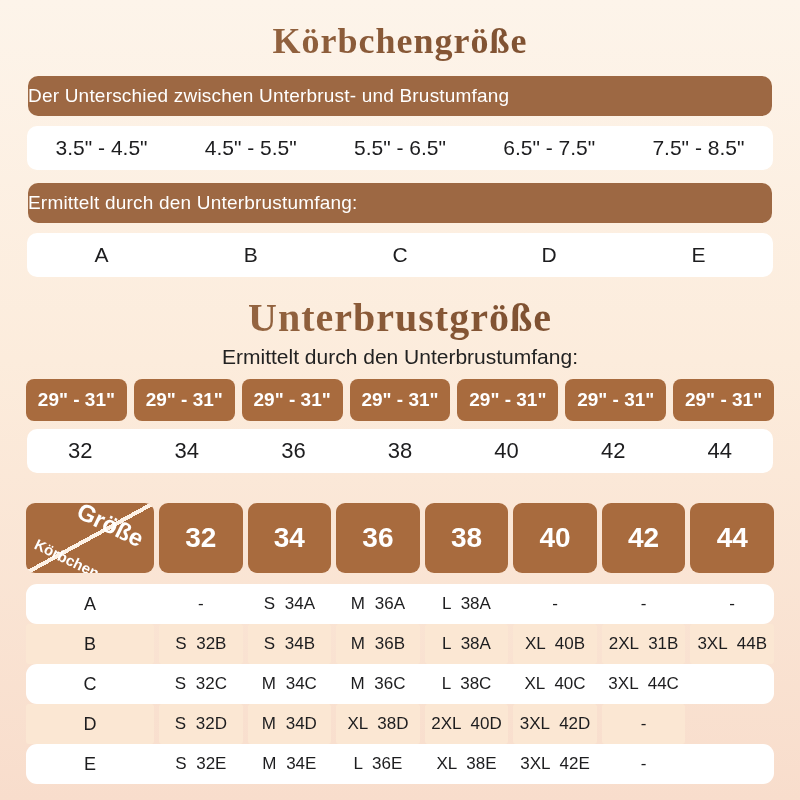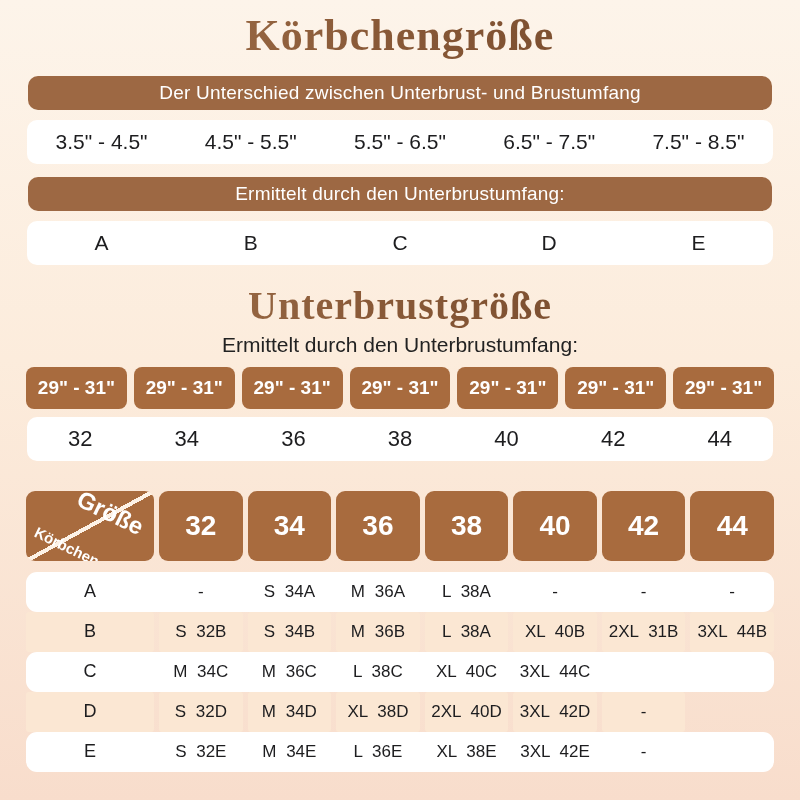--- a/index.html
+++ b/index.html
@@ -13,32 +13,32 @@
   .title {
     font-family:"Liberation Serif", serif;
     font-weight:700;
     text-align:center;
     letter-spacing:1px;
     background:linear-gradient(90deg,#aa7b53 0%,#8a5a38 45%,#6e4428 100%);
     -webkit-background-clip:text;
     background-clip:text;
     -webkit-text-fill-color:transparent;
   }
-  .title.h1 { font-size:44px; padding-top:10px; line-height:1.2; }
+  .title.h1 { font-size:36px; padding-top:20px; line-height:1.2; }
   .title.h2 { font-size:40px; margin-top:18px; line-height:1.15; }
 
   .banner {
     margin:13px 28px 0;
-    height:34px;
+    height:40px;
     border-radius:10px;
     background:#9d6843;
     color:#fff;
     font-size:19px;
     letter-spacing:.2px;
-    display:flex; align-items:center; justify-content:center;
+    display:flex; align-items:center; 
   }
 
   .bar {
     background:#ffffff;
     border-radius:10px;
     height:44px;
     margin:10px 27px 0;
     display:grid;
     align-items:center;
     text-align:center;
@@ -213,20 +213,21 @@
       <div class="tcell">S 34B</div>
       <div class="tcell">M 36B</div>
       <div class="tcell">L 38A</div>
       <div class="tcell">XL 40B</div>
       <div class="tcell">2XL 31B</div>
       <div class="tcell">3XL 44B</div>
     </div>
 
     <div class="trow white">
       <div class="tcell label">C</div>
+      <div class="tcell">S 32C</div>
       <div class="tcell">M 34C</div>
       <div class="tcell">M 36C</div>
       <div class="tcell">L 38C</div>
       <div class="tcell">XL 40C</div>
       <div class="tcell">3XL 44C</div>
     </div>
 
     <div class="trow shade">
       <div class="tcell label">D</div>
       <div class="tcell">S 32D</div>

